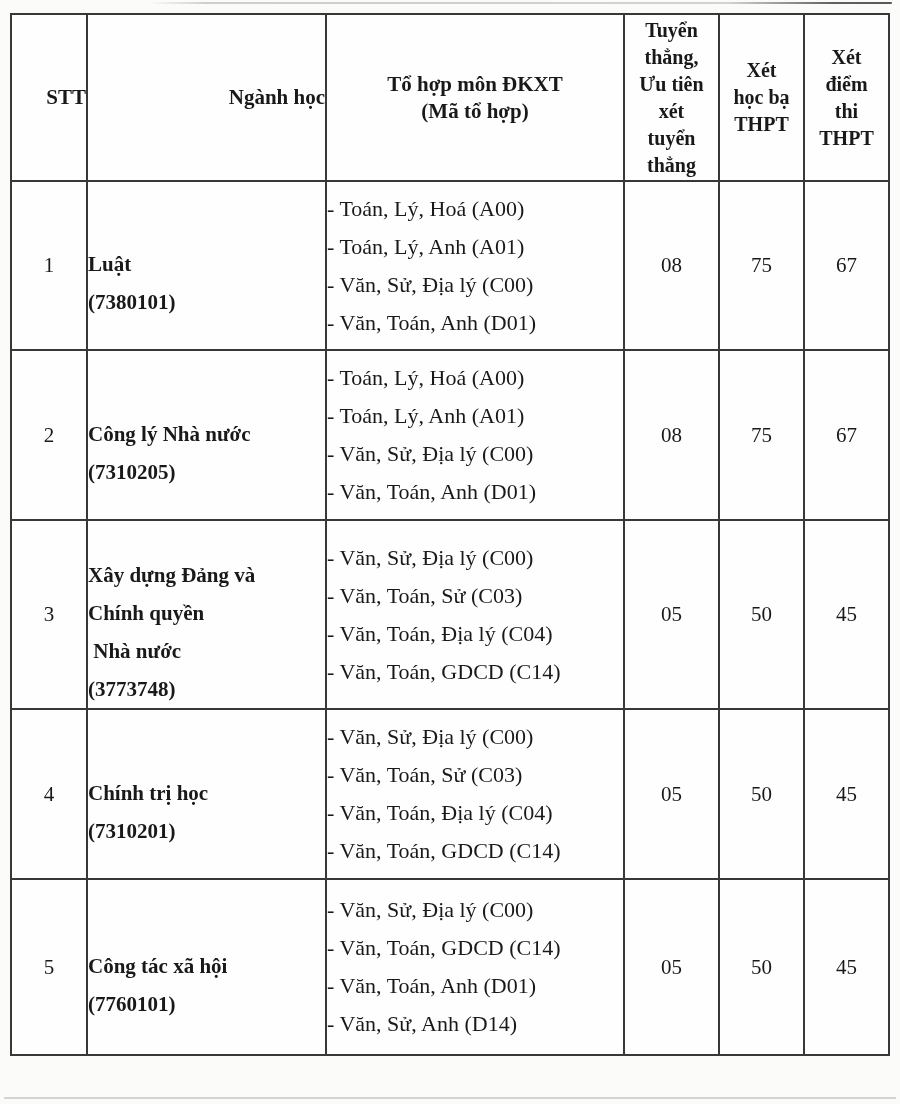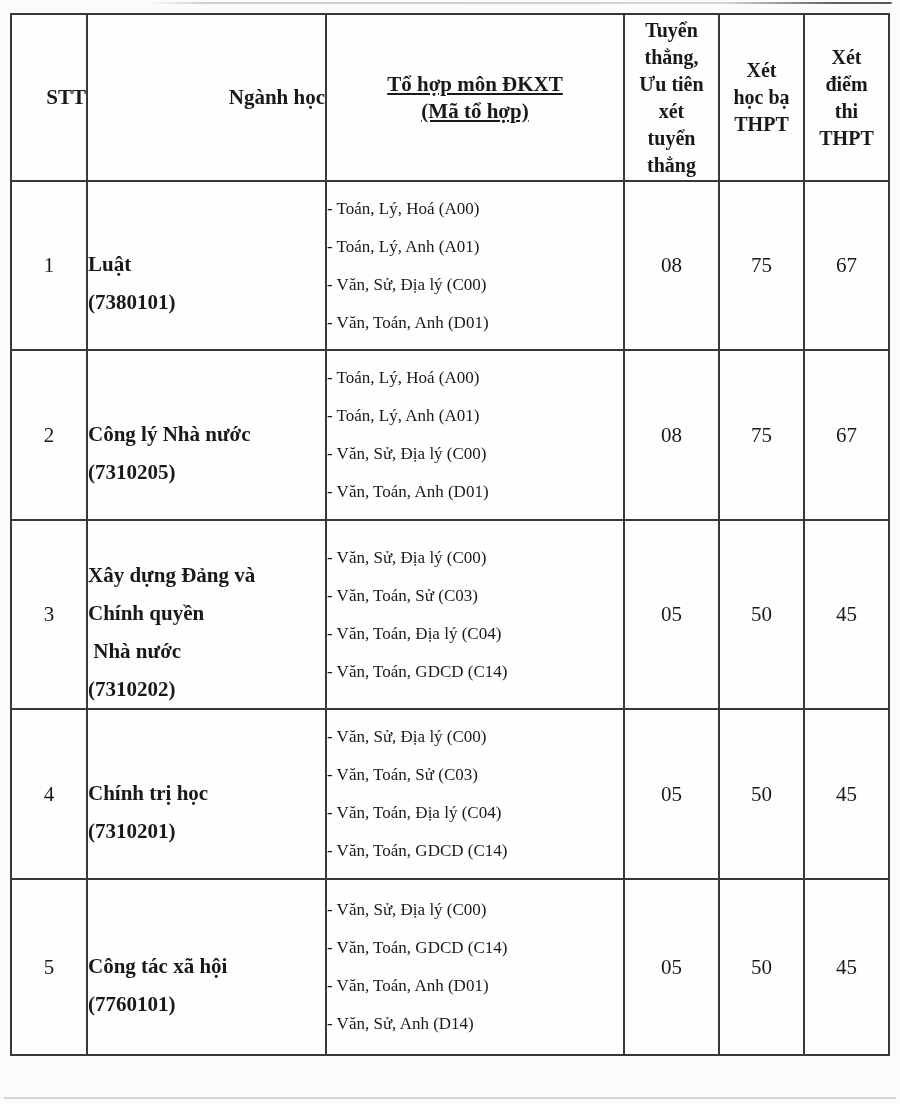--- a/index.html
+++ b/index.html
@@ -43,30 +43,30 @@
   tr.r-header { height: 167px; }
   tr.r-b1 { height: 169px; }
   tr.r-b2 { height: 170px; }
   tr.r-b3 { height: 170px; }
   tr.r-b4 { height: 170px; }
   tr.r-b5 { height: 176px; }
   tr.r-footer { height: 55px; }
 
   th { font-weight: bold; }
   .th-main { font-size: 21px; text-align: right; margin-left: 11px; }
-  .th-combo { font-size: 21px; text-align: center; white-space: pre-line; line-height: 27px; text-decoration: underline; }
+  .th-combo { font-size: 21px; text-align: center; white-space: pre-line; line-height: 27px; }
   .th-small { font-size: 20px; text-align: center; white-space: pre-line; line-height: 27px; padding: 0 2px; }
 
   .c-stt { text-align: center; font-size: 21px; }
   .c-major {
     padding-left: 13px; padding-right: 6px;
     font-weight: bold; font-size: 21px; line-height: 38px;
   }
   .major-name { white-space: pre-wrap; margin-top: 35px; }
-  .c-combo { padding-left: 9px; padding-right: 4px; font-size: 17px; line-height: 38px; }
+  .c-combo { padding-left: 9px; padding-right: 4px; font-size: 22px; line-height: 38px; }
   .c-val { text-align: center; font-size: 21px; border-radius: 12px; }
   .c-total {
     text-align: center; font-weight: bold; font-size: 23px;
     letter-spacing: 0.5px;
   }
   .c-fval { text-align: center; font-weight: bold; font-size: 21px; }
 </style>
 </head>
 <body>
 
@@ -137,21 +137,21 @@
     <td class="c-val">75</td>
     <td class="c-val">67</td>
   </tr>
 
   <tr class="r-b3">
     <td class="c-stt">3</td>
     <td class="c-major">
       <div class="major-name">Xây dựng Đảng và
 Chính quyền
  Nhà nước</div>
-      <div>(7310202)</div>
+      <div>(3773748)</div>
     </td>
     <td class="c-combo">
       <div>- Văn, Sử, Địa lý (C00)</div>
       <div>- Văn, Toán, Sử (C03)</div>
       <div>- Văn, Toán, Địa lý (C04)</div>
       <div>- Văn, Toán, GDCD (C14)</div>
     </td>
     <td class="c-val">05</td>
     <td class="c-val">50</td>
     <td class="c-val">45</td>

